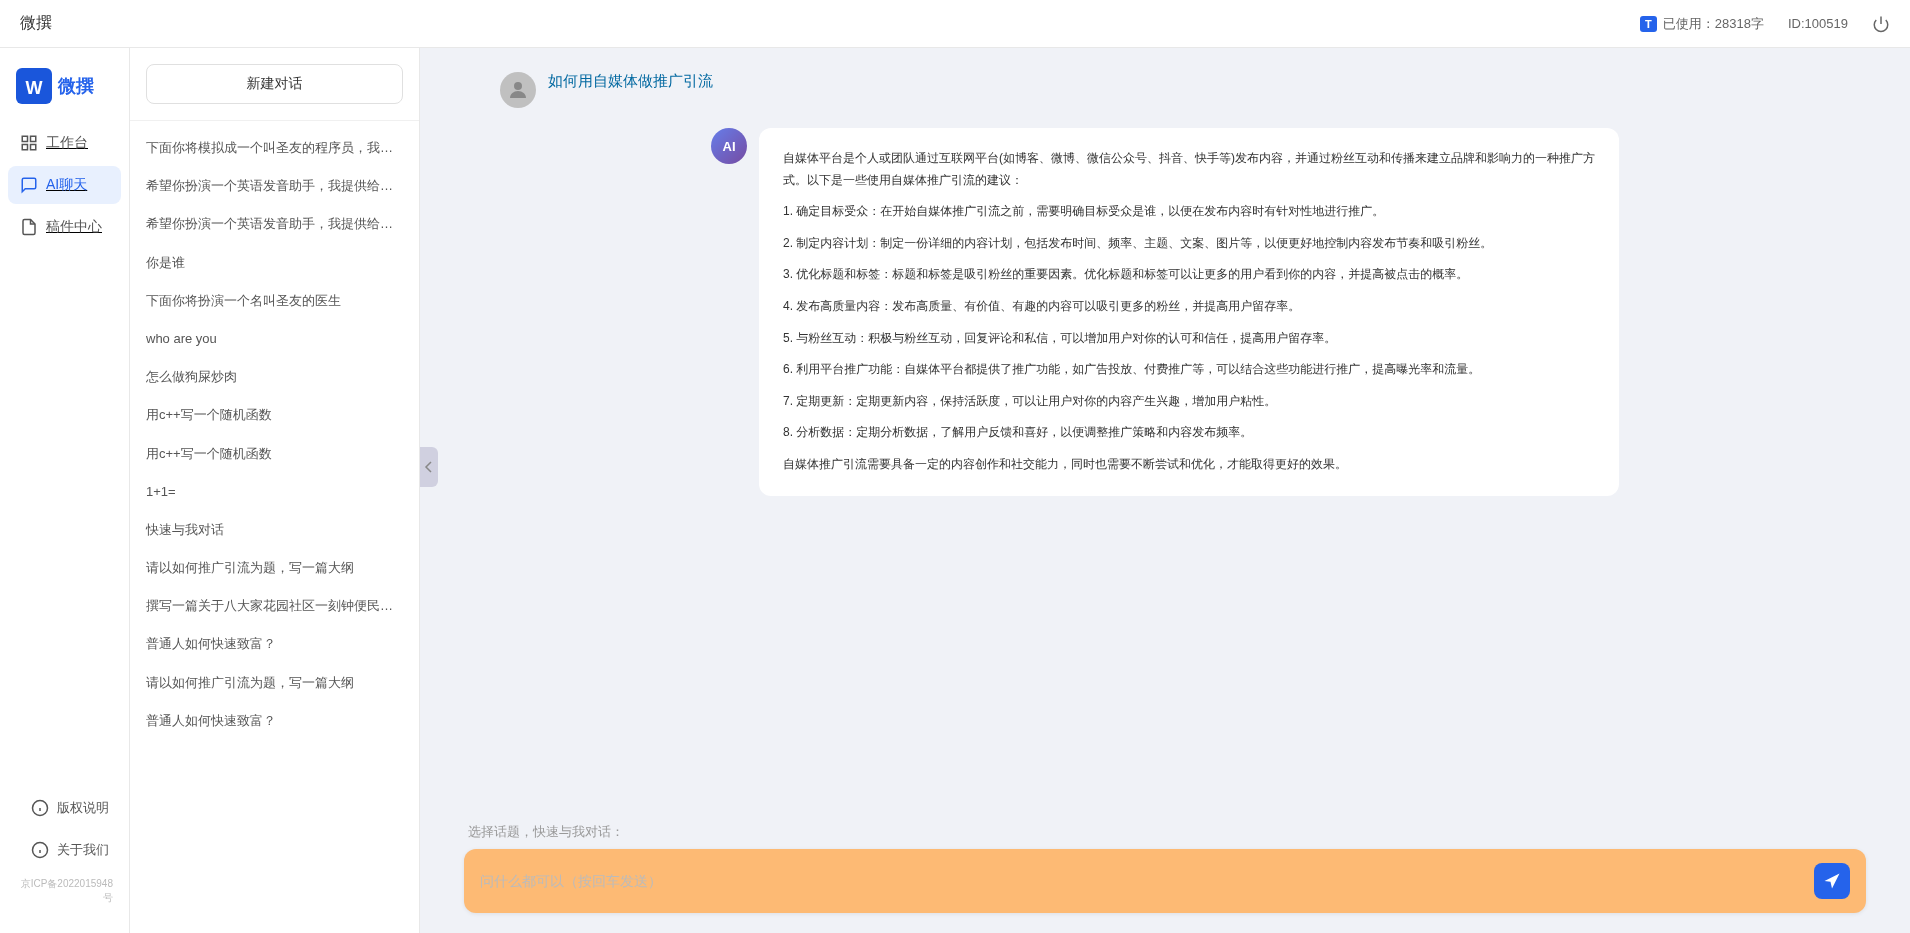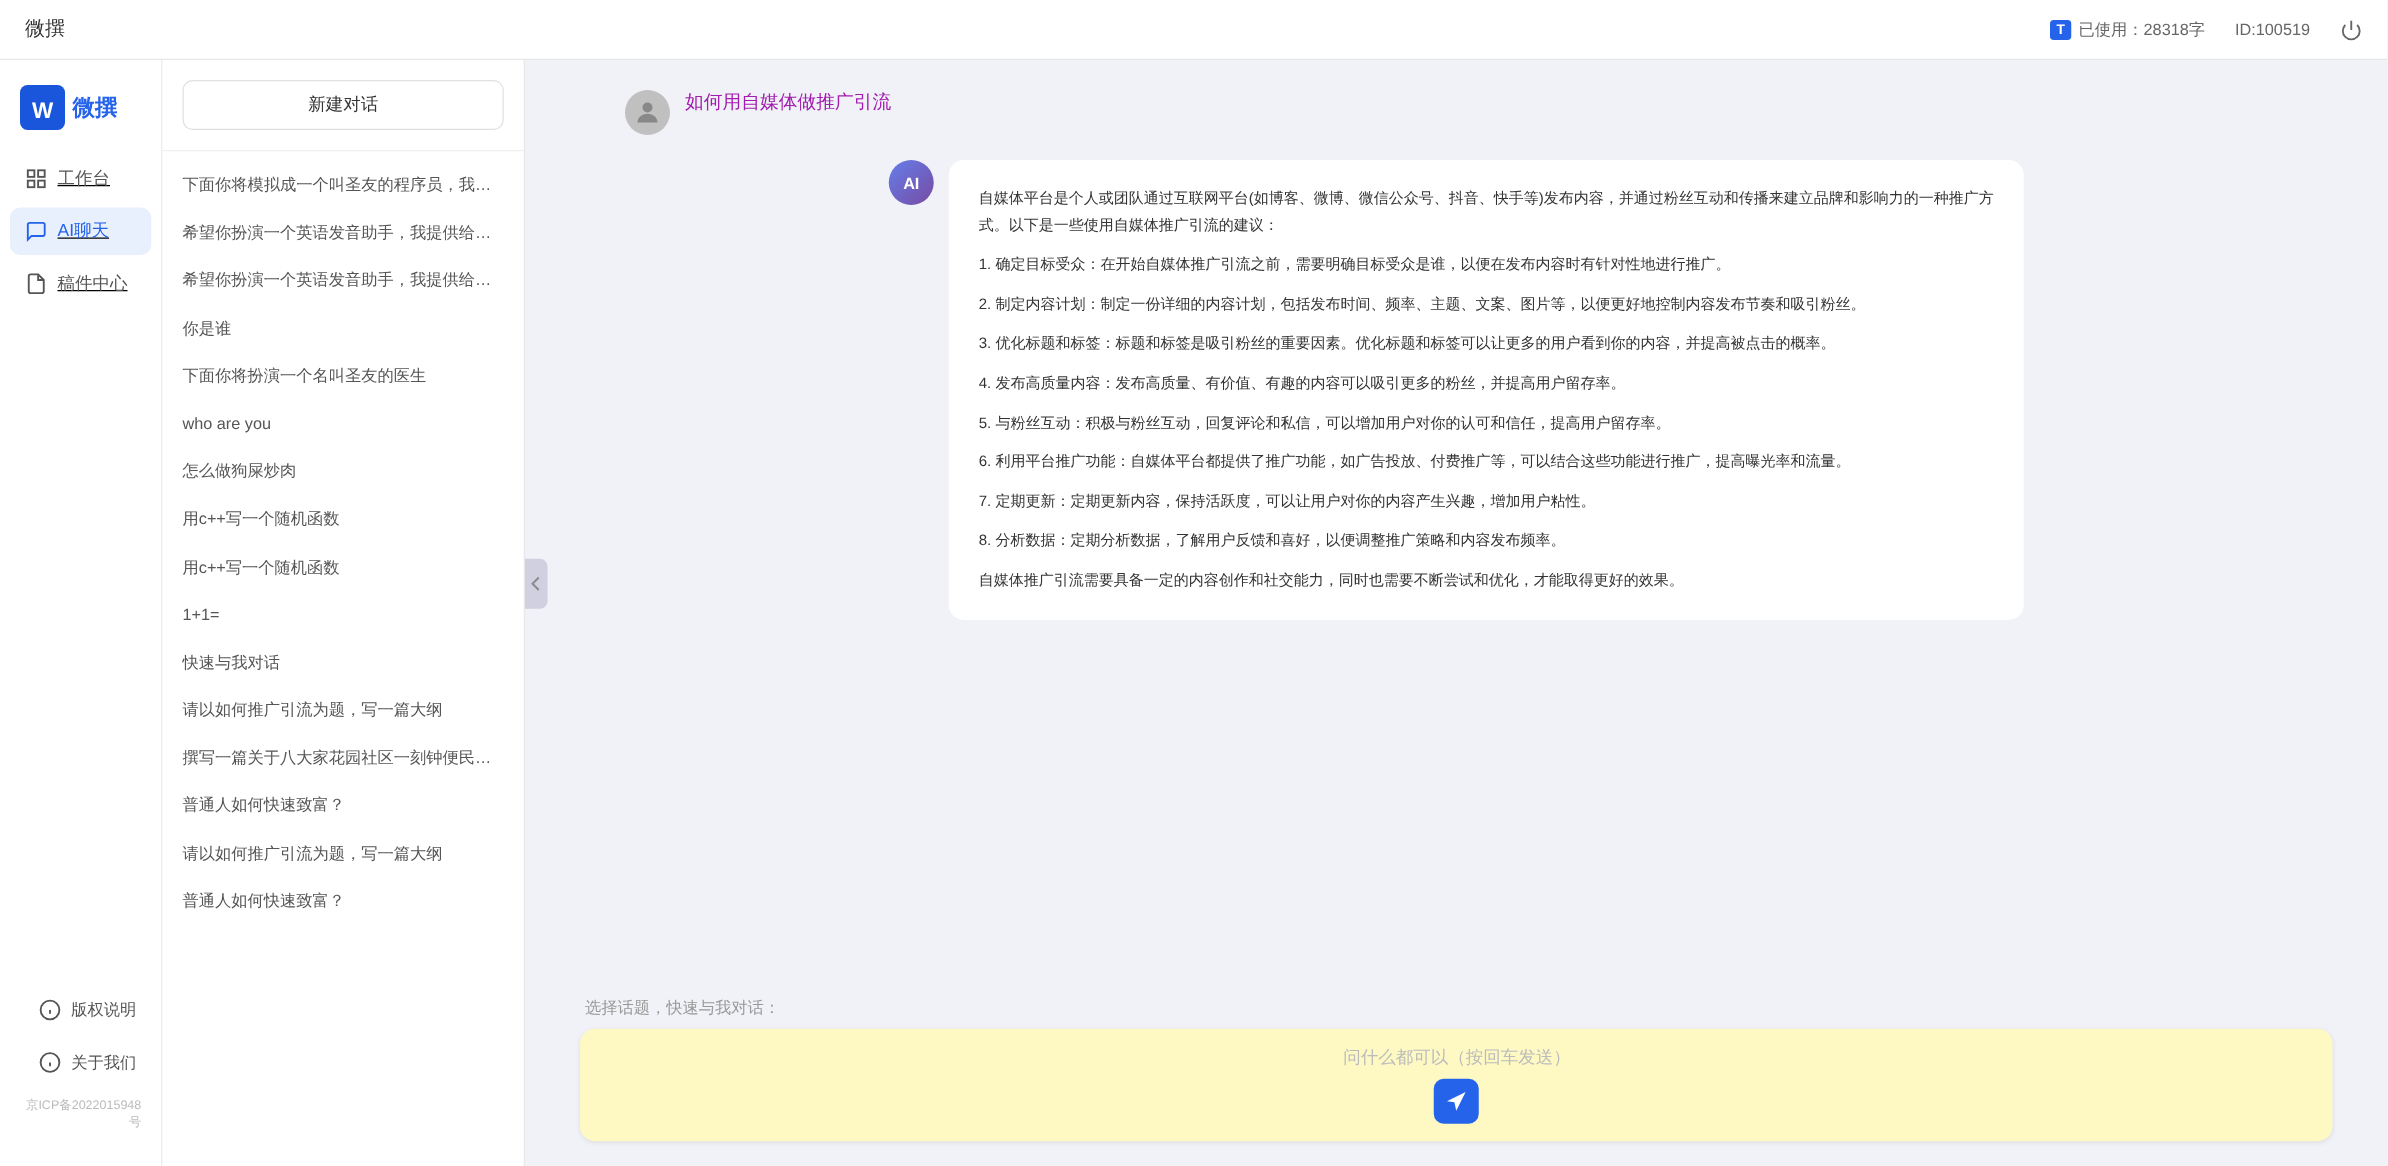--- a/index.html
+++ b/index.html
@@ -194,21 +194,21 @@
     .msg-user {
       display: flex;
       align-items: flex-start;
       gap: 12px;
       margin-bottom: 20px;
       justify-content: flex-start;
     }
     .msg-user .msg-content {
       background: transparent;
       font-size: 15px;
-      color: #a21caf;
+      color: #0369a1;
       font-weight: 500;
     }
     .avatar-user {
       width: 36px;
       height: 36px;
       border-radius: 50%;
       background: #c0c0c0;
       flex-shrink: 0;
       display: flex;
       align-items: center;
@@ -255,28 +255,27 @@
       padding: 16px 44px 20px;
       background: #f0f2f7;
     }
     .quick-topics {
       font-size: 13px;
       color: #999;
       margin-bottom: 8px;
       padding-left: 4px;
     }
     .input-box {
-      background: #fef9c3;
+      background: #fdba74;
       border-radius: 12px;
       padding: 14px 16px;
       display: flex;
       align-items: center;
       gap: 10px;
       box-shadow: 0 1px 4px rgba(0,0,0,0.08);
-      flex-direction: column;
     }
     .input-field {
       flex: 1;
       border: none;
       outline: none;
       font-size: 14px;
       color: #333;
       background: transparent;
     }
     .input-field::placeholder { color: #bbb; }

